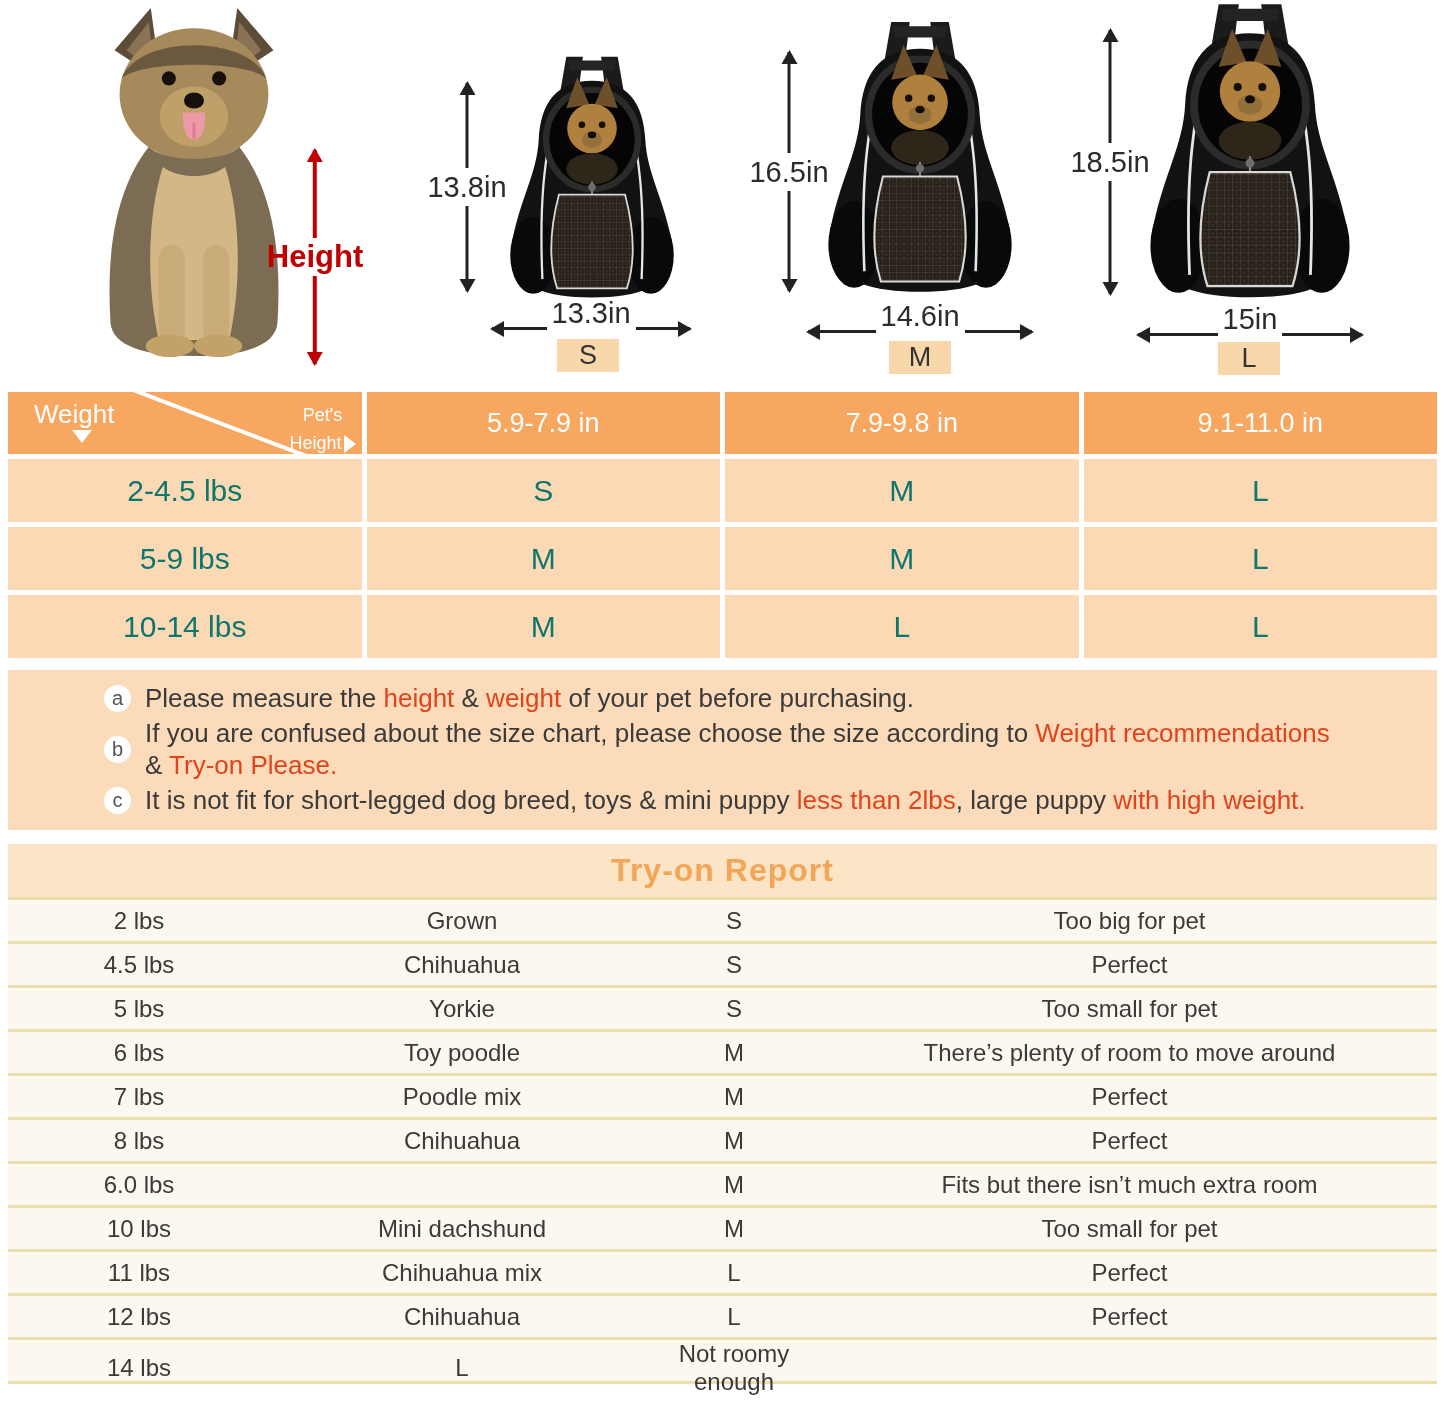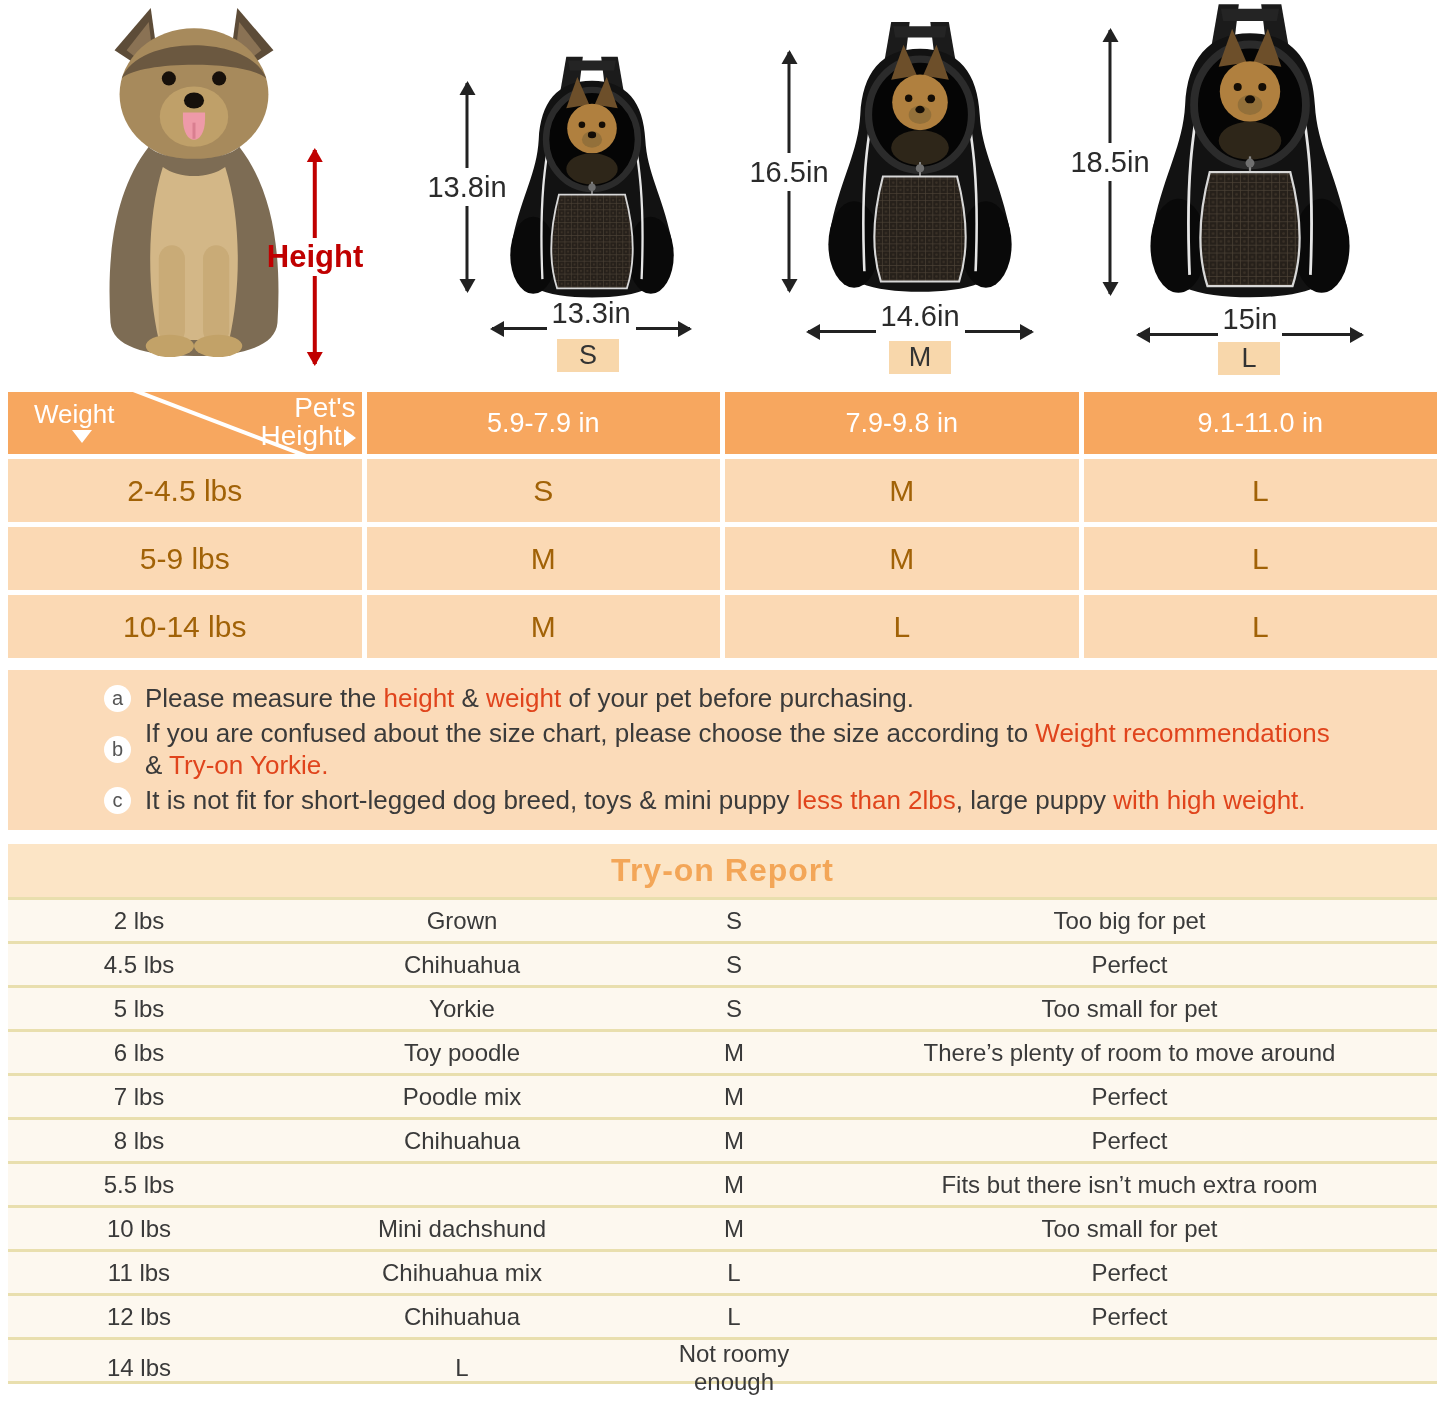--- a/index.html
+++ b/index.html
@@ -40,26 +40,26 @@
     border-top:8px solid transparent;border-bottom:8px solid transparent;border-left:14px solid #222;}
   .h-label{font-size:29px;color:#2b2b2b;white-space:nowrap;}
 
   .size-badge{position:absolute;width:62px;height:33px;background:var(--badge-bg);
     display:flex;align-items:center;justify-content:center;font-size:27px;color:#333;}
 
   
   .size-table{margin:0 8px;display:grid;grid-template-columns:repeat(4,1fr);gap:5px;}
   .st-cell{display:flex;align-items:center;justify-content:center;}
   .st-head{height:62px;background:var(--header-orange);color:#fff;font-size:27px;}
-  .st-body{height:63px;background:var(--row-peach);font-size:30px;color:#a16207;}
+  .st-body{height:63px;background:var(--row-peach);font-size:30px;color:#0f766e;}
   .st-corner{position:relative;justify-content:flex-start;}
   .corner-weight{position:absolute;left:26px;top:7px;font-size:26px;}
   .corner-tri-down{position:absolute;left:64px;top:38px;width:0;height:0;
     border-left:10px solid transparent;border-right:10px solid transparent;border-top:13px solid #fff;}
-  .corner-pets{position:absolute;right:6px;top:2px;font-size:28px;line-height:28px;text-align:right;}
+  .corner-pets{position:absolute;right:6px;top:9px;font-size:18px;line-height:28px;text-align:center;}
   .corner-tri-right{display:inline-block;width:0;height:0;vertical-align:middle;
     border-top:9px solid transparent;border-bottom:9px solid transparent;border-left:12px solid #fff;margin-left:2px;}
   .corner-diag{position:absolute;inset:0;width:100%;height:100%;}
 
   
   .notes{margin:12px 8px 0;background:var(--notes-bg);padding:12px 50px 14px 96px;
     display:flex;flex-direction:column;gap:3px;}
   .note{display:flex;align-items:center;gap:14px;font-size:26px;line-height:32px;color:var(--dark-text);}
   .note-badge{min-width:27px;width:27px;height:27px;border-radius:50%;background:#fff;color:#555;
     font-size:20px;display:flex;align-items:center;justify-content:center;flex:0 0 auto;}
@@ -218,21 +218,21 @@
   <div class="st-cell st-body">L</div>
 </div>
 
 <div class="notes">
     <div class="note">
       <span class="note-badge">a</span>
       <span class="note-text"><span>Please measure the </span><span class="red">height</span><span> &amp; </span><span class="red">weight</span><span> of your pet before purchasing.</span></span>
     </div>
     <div class="note">
       <span class="note-badge">b</span>
-      <span class="note-text"><span>If you are confused about the size chart, please choose the size according to </span><span class="red">Weight recommendations</span><br><span>&amp; </span><span class="red">Try-on Yorkie.</span></span>
+      <span class="note-text"><span>If you are confused about the size chart, please choose the size according to </span><span class="red">Weight recommendations</span><br><span>&amp; </span><span class="red">Try-on Please.</span></span>
     </div>
     <div class="note">
       <span class="note-badge">c</span>
       <span class="note-text"><span>It is not fit for short-legged dog breed, toys &amp; mini puppy </span><span class="red">less than 2lbs</span><span>, large puppy </span><span class="red">with high weight.</span></span>
     </div>
   </div>
 
 <div class="tryon">
   <div class="tryon-header">
     <span class="tryon-title">Try-on Report</span>
@@ -268,21 +268,21 @@
         <div>M</div>
         <div>Perfect</div>
       </div>
       <div class="tryon-row">
         <div>8 lbs</div>
         <div>Chihuahua</div>
         <div>M</div>
         <div>Perfect</div>
       </div>
       <div class="tryon-row">
-        <div>5.5 lbs</div>
+        <div>6.0 lbs</div>
         <div></div>
         <div>M</div>
         <div>Fits but there isn’t much extra room</div>
       </div>
       <div class="tryon-row">
         <div>10 lbs</div>
         <div>Mini dachshund</div>
         <div>M</div>
         <div>Too small for pet</div>
       </div>

